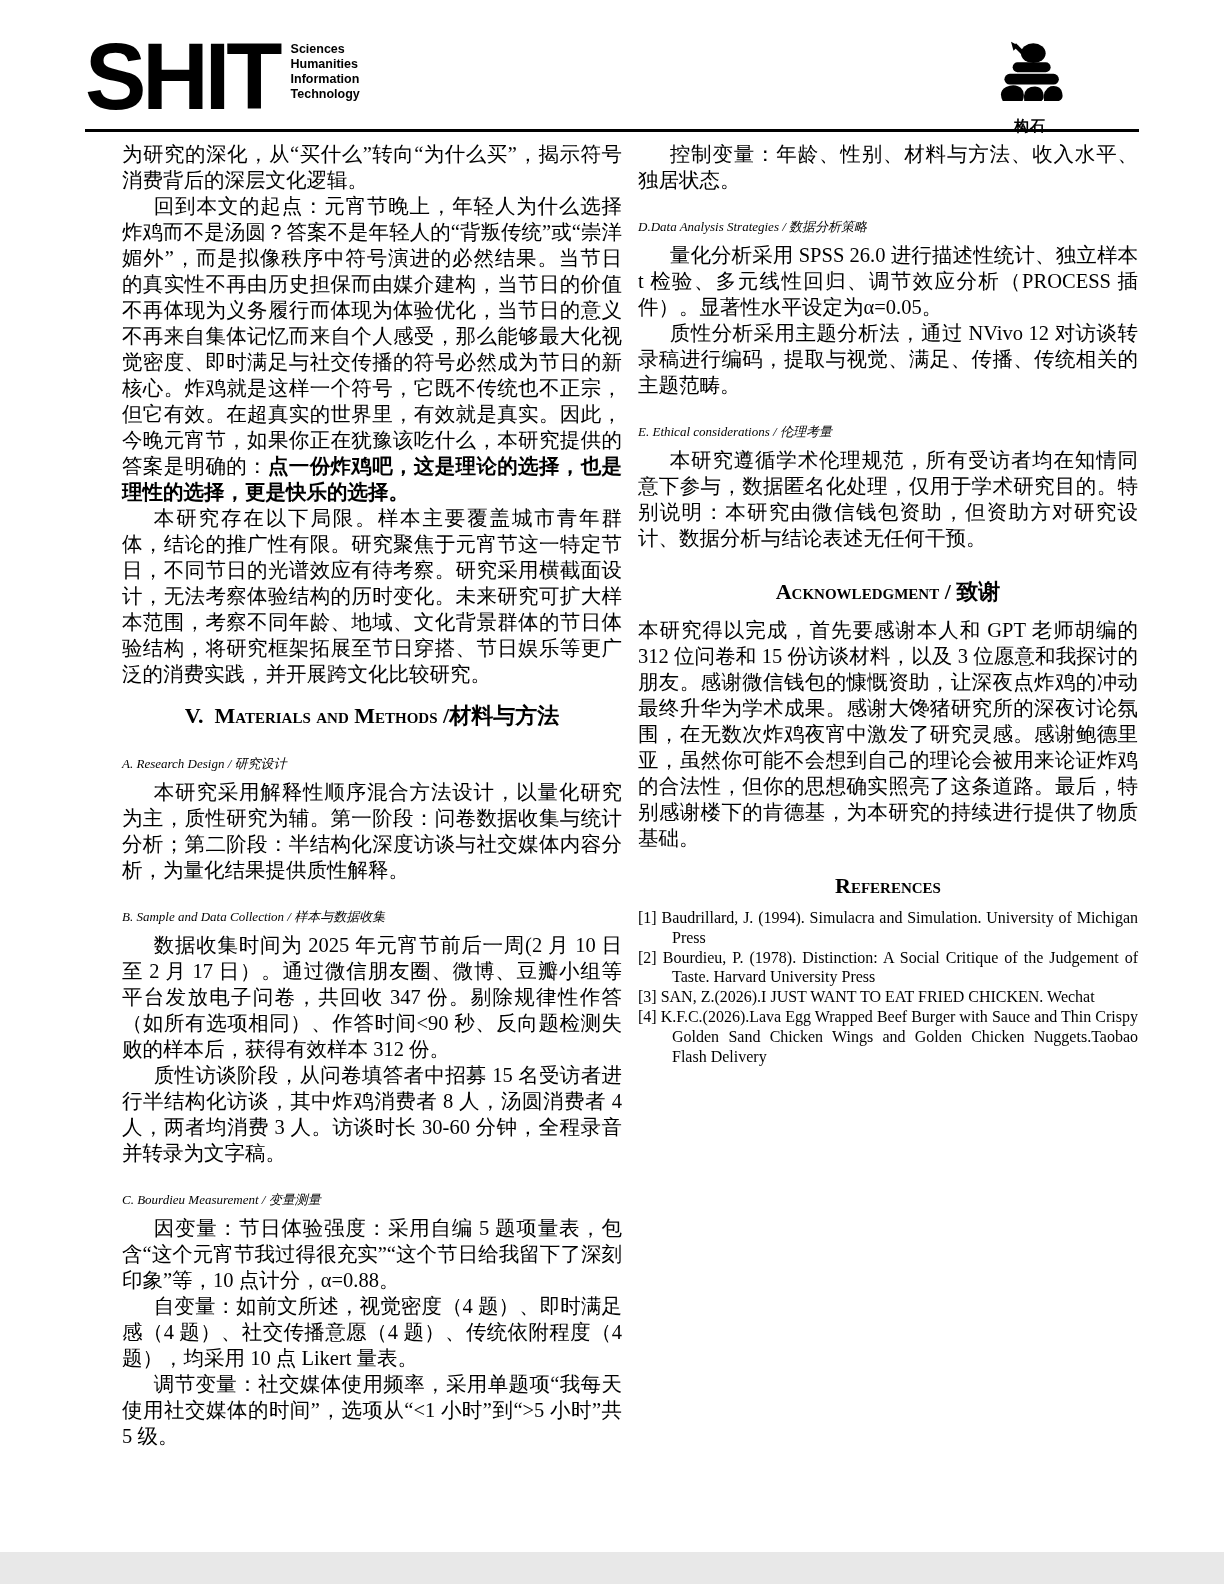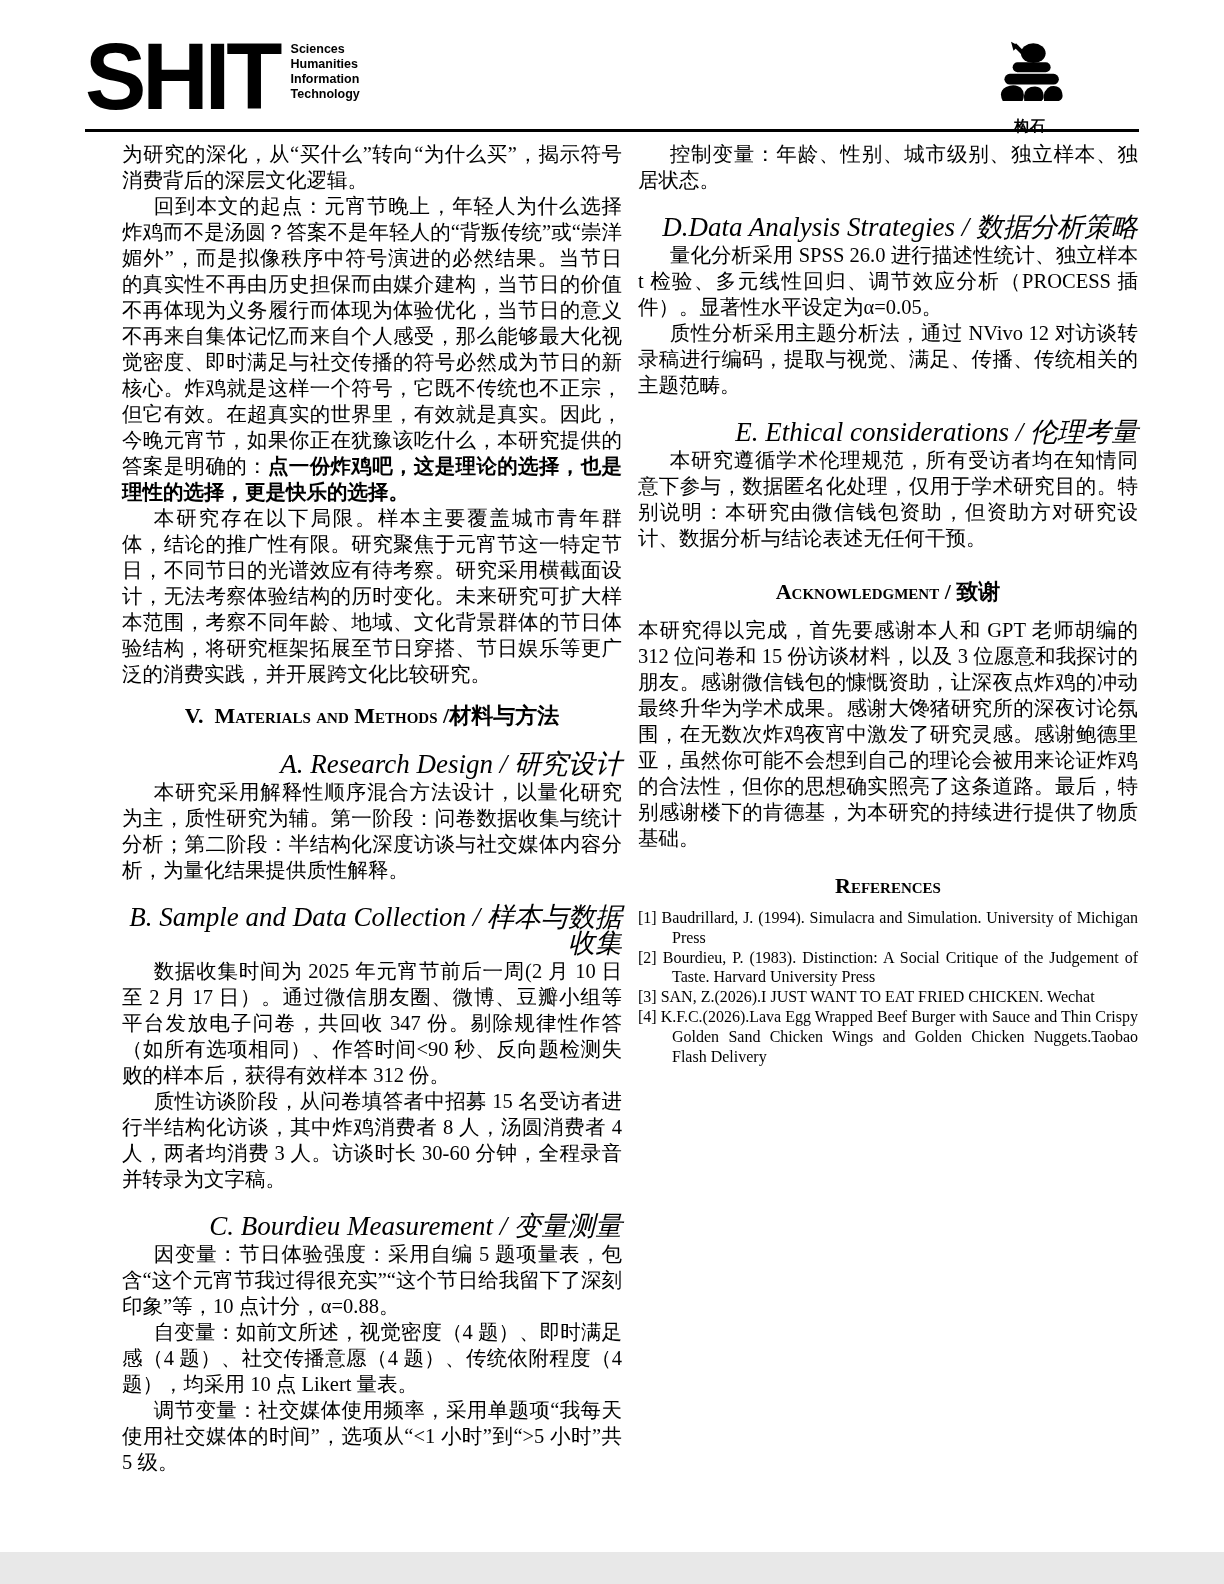--- a/index.html
+++ b/index.html
@@ -41,22 +41,22 @@
   .col p.noind{text-indent:0;}
   b{font-weight:bold;}
   
   .sec{
     font-variant:small-caps;font-weight:bold;font-size:22px;line-height:28px;
     text-align:center;text-indent:0;margin:15px 0 9px 0;
   }
   .sec.ack{margin-top:27px;margin-bottom:11px;}
   .sec.refh{margin-top:21px;margin-bottom:8px;}
   .subsec{
-    font-style:italic;font-weight:normal;font-size:27px;line-height:26px;
-    text-align:right;text-indent:0;margin:21px 0 2px 0;
+    font-style:italic;font-weight:normal;font-size:13px;line-height:26px;
+    text-align:left;text-indent:0;margin:21px 0 2px 0;
   }
   
   .ref{
     font-size:16px;line-height:19.8px;text-align:justify;
     margin:0;padding-left:34px;text-indent:-34px !important;
   }
 </style>
 </head>
 <body>
 
@@ -105,32 +105,32 @@
     <p>数据收集时间为 2025 年元宵节前后一周(2 月 10 日至 2 月 17 日）。通过微信朋友圈、微博、豆瓣小组等平台发放电子问卷，共回收 347 份。剔除规律性作答（如所有选项相同）、作答时间&lt;90 秒、反向题检测失败的样本后，获得有效样本 312 份。</p>
     <p>质性访谈阶段，从问卷填答者中招募 15 名受访者进行半结构化访谈，其中炸鸡消费者 8 人，汤圆消费者 4 人，两者均消费 3 人。访谈时长 30-60 分钟，全程录音并转录为文字稿。</p>
 
     <h3 class="subsec">C. Bourdieu Measurement / 变量测量</h3>
     <p>因变量：节日体验强度：采用自编 5 题项量表，包含“这个元宵节我过得很充实”“这个节日给我留下了深刻印象”等，10 点计分，α=0.88。</p>
     <p>自变量：如前文所述，视觉密度（4 题）、即时满足感（4 题）、社交传播意愿（4 题）、传统依附程度（4 题），均采用 10 点 Likert 量表。</p>
     <p>调节变量：社交媒体使用频率，采用单题项“我每天使用社交媒体的时间”，选项从“&lt;1 小时”到“&gt;5 小时”共 5 级。</p>
   </div>
 
   <div class="col col-right">
-    <p>控制变量：年龄、性别、城市级别、独立样本、独居状态。</p>
+    <p>控制变量：年龄、性别、材料与方法、收入水平、独居状态。</p>
 
     <h3 class="subsec">D.Data Analysis Strategies / 数据分析策略</h3>
     <p>量化分析采用 SPSS 26.0 进行描述性统计、独立样本 t 检验、多元线性回归、调节效应分析（PROCESS 插件）。显著性水平设定为α=0.05。</p>
     <p>质性分析采用主题分析法，通过 NVivo 12 对访谈转录稿进行编码，提取与视觉、满足、传播、传统相关的主题范畴。</p>
 
     <h3 class="subsec">E. Ethical considerations / 伦理考量</h3>
     <p>本研究遵循学术伦理规范，所有受访者均在知情同意下参与，数据匿名化处理，仅用于学术研究目的。特别说明：本研究由微信钱包资助，但资助方对研究设计、数据分析与结论表述无任何干预。</p>
 
     <h2 class="sec ack">Acknowledgment / 致谢</h2>
     <p class="noind">本研究得以完成，首先要感谢本人和 GPT 老师胡编的 312 位问卷和 15 份访谈材料，以及 3 位愿意和我探讨的朋友。感谢微信钱包的慷慨资助，让深夜点炸鸡的冲动最终升华为学术成果。感谢大馋猪研究所的深夜讨论氛围，在无数次炸鸡夜宵中激发了研究灵感。感谢鲍德里亚，虽然你可能不会想到自己的理论会被用来论证炸鸡的合法性，但你的思想确实照亮了这条道路。最后，特别感谢楼下的肯德基，为本研究的持续进行提供了物质基础。</p>
 
     <h2 class="sec refh">References</h2>
     <p class="ref"><span>[1]</span> <span>Baudrillard, J. (1994). Simulacra and Simulation. University of Michigan Press</span></p>
-    <p class="ref"><span>[2]</span> <span>Bourdieu, P. (1983). Distinction: A Social Critique of the Judgement of Taste. Harvard University Press</span></p>
+    <p class="ref"><span>[2]</span> <span>Bourdieu, P. (1978). Distinction: A Social Critique of the Judgement of Taste. Harvard University Press</span></p>
     <p class="ref"><span>[3]</span> <span>SAN, Z.(2026).I JUST WANT TO EAT FRIED CHICKEN. Wechat</span></p>
     <p class="ref"><span>[4]</span> <span>K.F.C.(2026).Lava Egg Wrapped Beef Burger with Sauce and Thin Crispy Golden Sand Chicken Wings and Golden Chicken Nuggets.Taobao Flash Delivery</span></p>
   </div>
 
 </div>
 
 </body></html>

